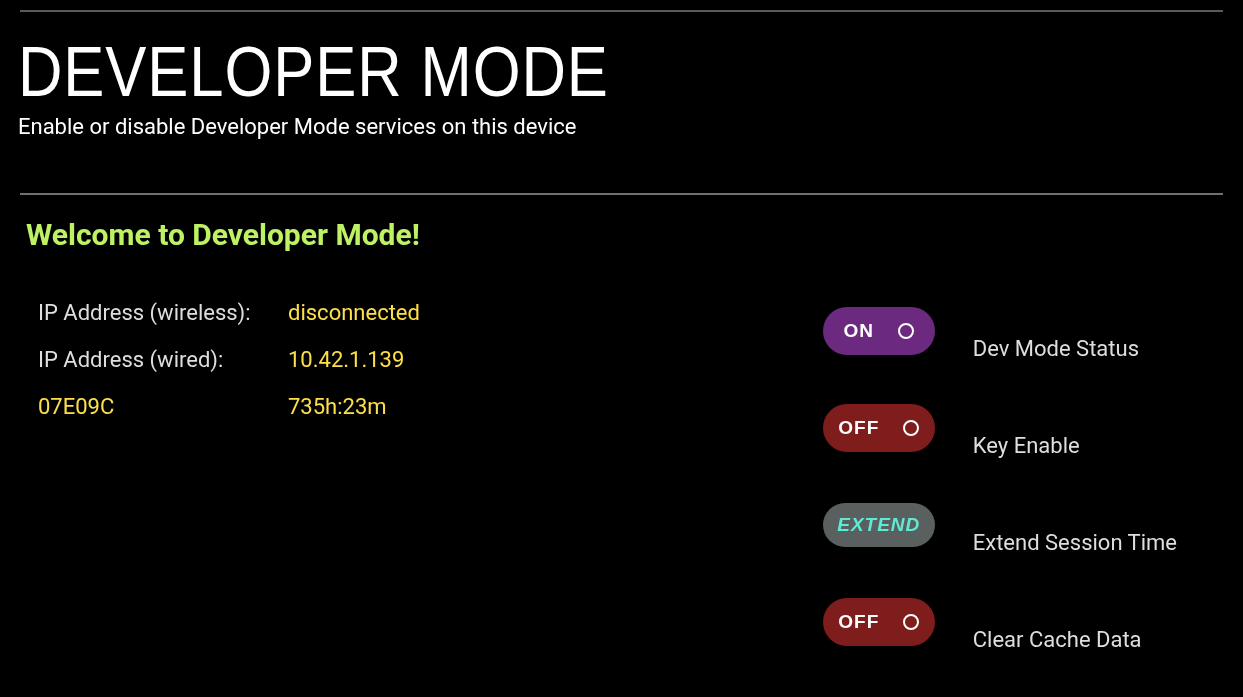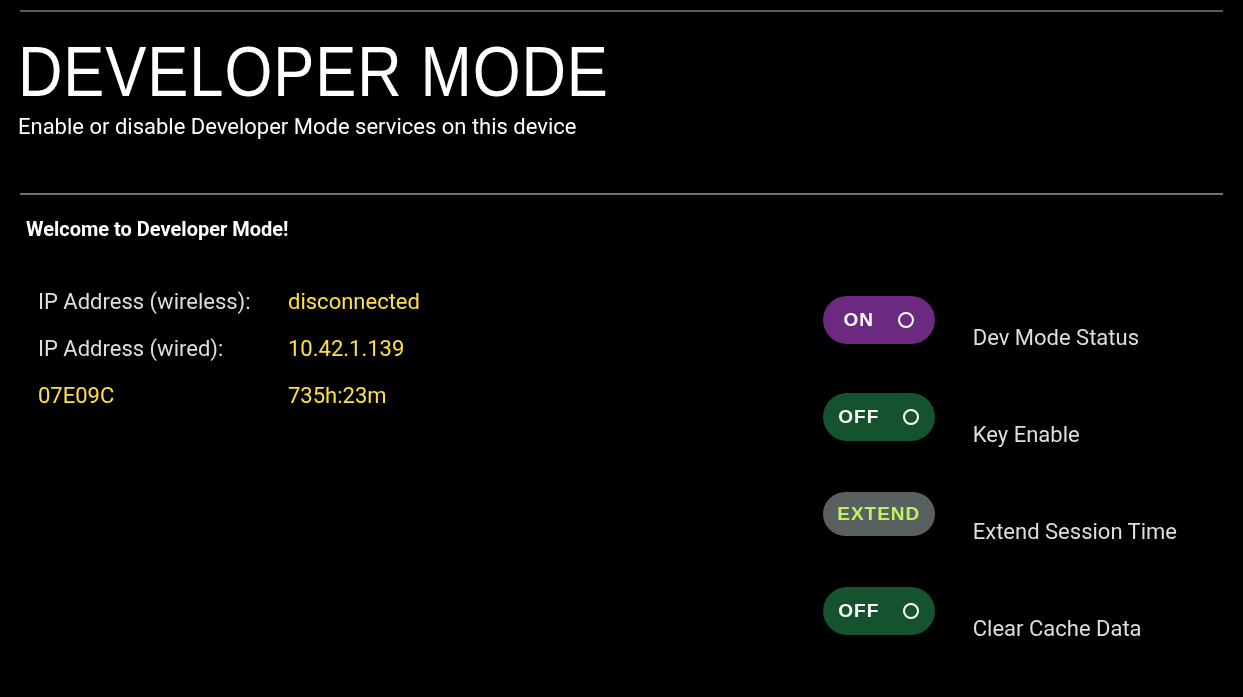--- a/index.html
+++ b/index.html
@@ -40,22 +40,22 @@
     }
     .mid-divider {
       height: 2px;
       background: #707070;
       margin: 44px 20px 0 20px;
     }
     .content {
       padding: 22px 26px 0 26px;
     }
     .welcome {
-      font-size: 20px;
-      color: #ffffff;
+      font-size: 30px;
+      color: #bef264;
       margin-bottom: 48px;
     }
     .body-grid {
       display: flex;
       gap: 80px;
     }
     .info-col {
       display: grid;
       grid-template-columns: 250px 1fr;
       row-gap: 22px;
@@ -95,43 +95,44 @@
       letter-spacing: 1px;
       color: #ffffff;
       cursor: pointer;
       font-family: "Arial Narrow", sans-serif;
       font-stretch: condensed;
     }
     .switch-on {
       background: #6b2a80;
     }
     .switch-off {
-      background: #14532d;
+      background: #7f1d1d;
     }
     .switch-circle {
       width: 16px;
       height: 16px;
       border: 2.5px solid #ffffff;
       border-radius: 50%;
     }
     .extend-btn {
       width: 112px;
       height: 44px;
       border-radius: 26px;
       background: #5a5f5f;
       display: flex;
       align-items: center;
       justify-content: center;
       font-size: 19px;
       font-weight: 600;
       letter-spacing: 1px;
-      color: #bef264;
+      color: #5eead4;
       cursor: pointer;
       font-family: "Arial Narrow", sans-serif;
       font-stretch: condensed;
+      font-style: italic;
     }
     .control-label {
       font-size: 22px;
       color: #dedede;
       margin-top: 36px;
     }
   </style>
 </head>
 <body>
 

